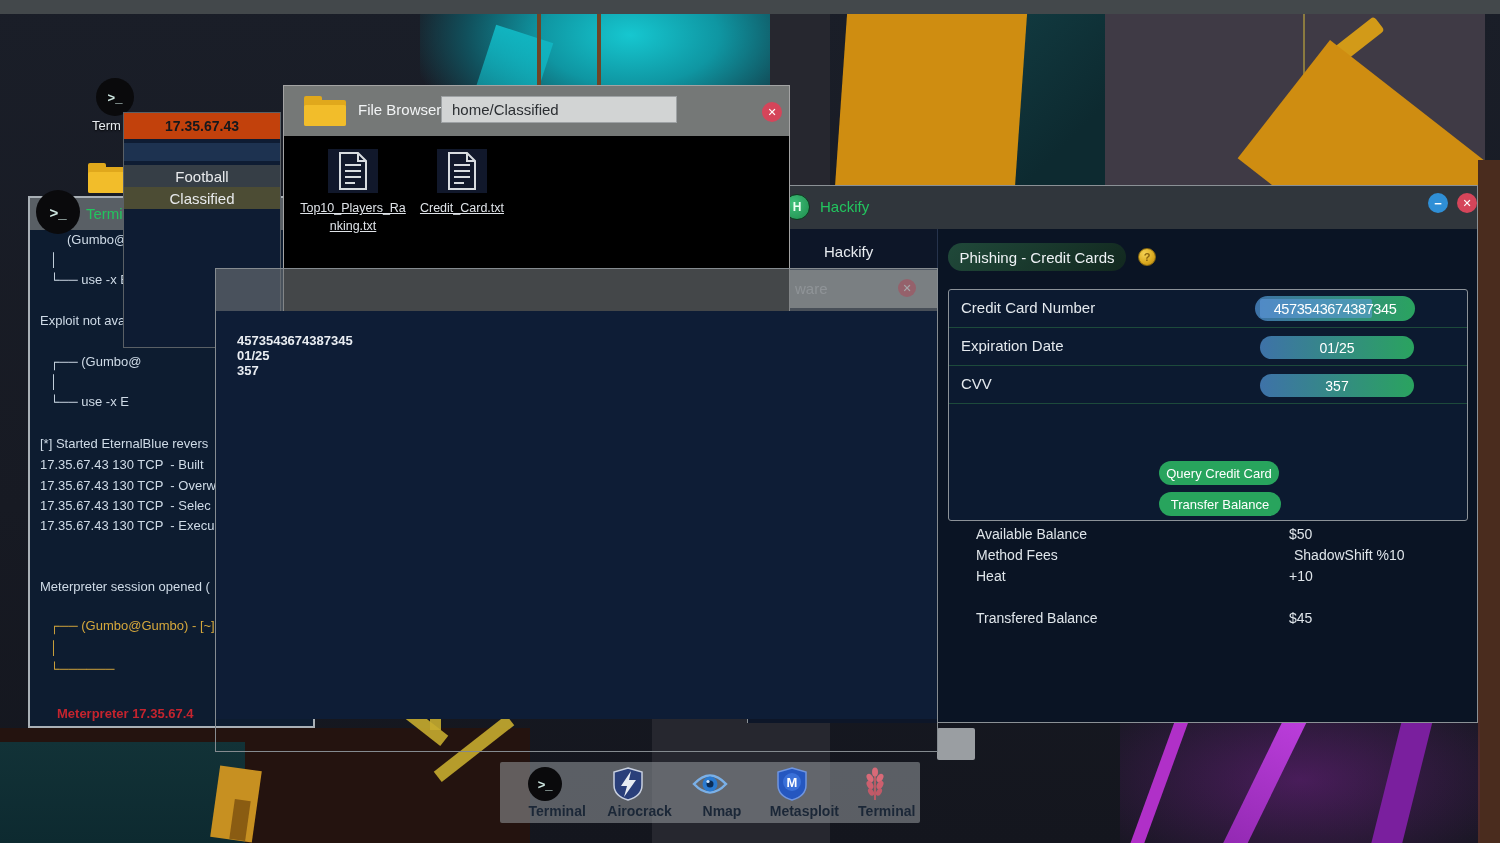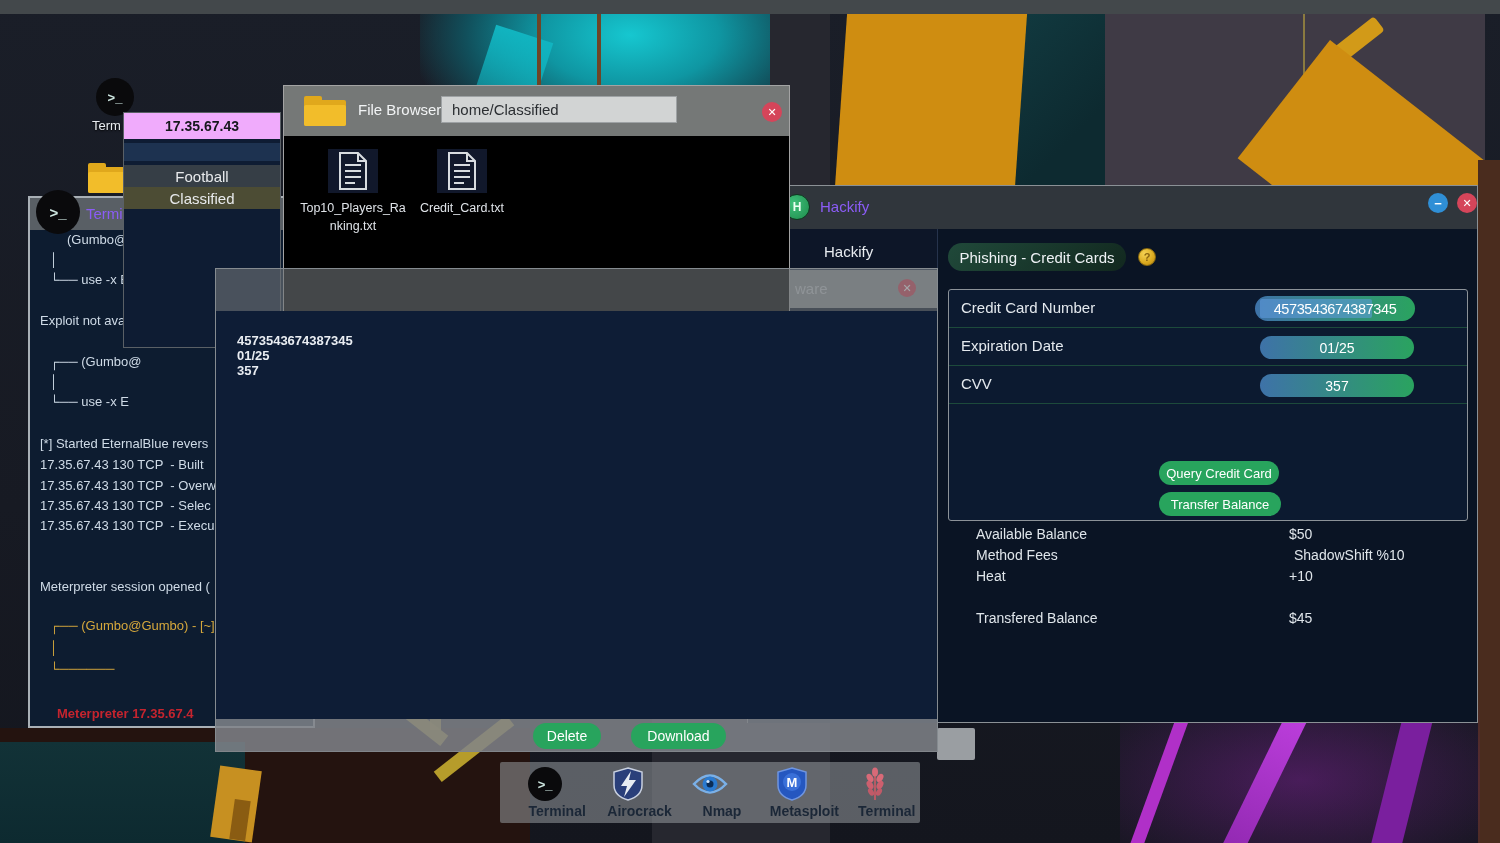--- a/index.html
+++ b/index.html
@@ -42,37 +42,37 @@
   .desk-icon{z-index:6;}
   #desk-term-circle{left:96px;top:78px;width:38px;height:38px;border-radius:50%;background:#0a0a0c;color:#cfe8e2;font-size:13px;font-weight:700;display:flex;align-items:center;justify-content:center;}
   #desk-term-label{left:92px;top:118px;width:60px;color:#e8ecf0;font-size:13px;text-shadow:0 1px 2px #000;}
   .folder-ico{width:42px;height:30px;position:relative;}
   .folder-ico .back{position:absolute;left:0;top:4px;width:42px;height:26px;background:#e0a81c;border-radius:2px;}
   .folder-ico .tab{position:absolute;left:0;top:0;width:18px;height:8px;background:#e0a81c;border-radius:2px 2px 0 0;}
   .folder-ico .front{position:absolute;left:0;top:9px;width:42px;height:21px;background:#f2bd2a;border-radius:2px;}
   #desk-folder{left:88px;top:163px;}
 
   
-  .titlebar-text{color:#8b5cf6;font-size:15px;}
+  .titlebar-text{color:#22c55e;font-size:15px;}
   .btn-close{width:20px;height:20px;border-radius:50%;background:#d5455a;color:#fff;font-size:11px;font-weight:700;display:flex;align-items:center;justify-content:center;border:none;}
   .btn-min{width:20px;height:20px;border-radius:50%;background:#2f8fd6;color:#fff;font-size:13px;font-weight:700;display:flex;align-items:center;justify-content:center;border:none;}
   .green-pill-btn{background:#28a45d;color:#fff;border:none;border-radius:13px;font-size:13px;display:flex;align-items:center;justify-content:center;}
 
   
   #terminal-win{left:28px;top:196px;width:287px;height:532px;z-index:10;border:2px solid #a9b0b6;background:#0d1c30;}
   #terminal-title{left:0;top:0;width:100%;height:32px;background:rgba(100,105,108,.88);}
   #terminal-title-text{left:56px;top:7px;}
   #terminal-icon{left:6px;top:-8px;width:44px;height:44px;border-radius:50%;background:#0a0a0c;color:#cfe8e2;font-size:15px;font-weight:700;display:flex;align-items:center;justify-content:center;}
   .tline{position:absolute;color:#cfdbe7;font-size:13px;white-space:pre;}
   .tline.gold{color:#d6a83c;}
   .tline.red{color:#c5242e;font-weight:600;}
 
   
   #chooser-win{left:123px;top:112px;width:158px;height:236px;z-index:20;background:#0e1c33;border:1px solid #5a6066;}
-  #chooser-title{left:0;top:0;width:100%;height:26px;background:#f0abfc;display:flex;align-items:center;justify-content:center;color:#15181c;font-size:14px;font-weight:600;}
+  #chooser-title{left:0;top:0;width:100%;height:26px;background:#c2410c;display:flex;align-items:center;justify-content:center;color:#15181c;font-size:14px;font-weight:600;}
   .chooser-row{position:absolute;left:0;width:100%;display:flex;align-items:center;justify-content:center;color:#e8eaec;font-size:15px;}
   #chooser-row-blank{top:30px;height:18px;background:#1d3250;}
   #chooser-row-football{top:52px;height:22px;background:#363e46;}
   #chooser-row-classified{top:74px;height:22px;background:#4c4c34;}
 
   
   #upload-panel{left:128px;top:346px;width:160px;height:74px;z-index:25;background:#0e1c33;border:1px solid #9aa0a4;overflow:hidden;}
   #upload-title{left:45px;top:5px;color:#e8ecf0;font-size:14px;white-space:nowrap;}
   .upload-bracket{position:absolute;background:#cfdbe7;}
   #upload-br-v{left:10px;top:30px;width:1px;height:34px;}
@@ -120,21 +120,21 @@
   #gray-frag{left:937px;top:728px;width:38px;height:32px;background:#9a9ea2;z-index:28;border-radius:2px;}
 
   
   #fb-win{left:283px;top:85px;width:507px;height:435px;z-index:50;border:1px solid #a3a3a3;background:#000000;}
   #fb-title{left:0;top:0;width:100%;height:50px;background:rgba(138,141,140,.85);}
   #fb-folder{left:20px;top:10px;}
   #fb-title-text{left:74px;top:15px;color:#f2f4f5;font-size:15px;}
   #fb-address{left:157px;top:10px;width:236px;height:27px;background:#d2d4d4;border:1px solid #9ea2a4;color:#2b2e32;font-size:15px;padding:3px 10px;}
   #fb-close{left:478px;top:16px;}
   .file-tile-bg{position:absolute;width:50px;height:44px;background:#11182b;}
-  .file-label{position:absolute;width:108px;text-align:center;color:#dfe3e8;font-size:12.5px;line-height:18px;word-break:break-all;}
+  .file-label{position:absolute;width:108px;text-align:center;color:#dfe3e8;font-size:12.5px;line-height:18px;word-break:break-all;text-decoration:underline;}
   #ft1-bg{left:44px;top:63px;} #ft2-bg{left:153px;top:63px;}
   #ft1-label{left:15px;top:113px;} #ft2-label{left:124px;top:113px;}
   .doc-svg{position:absolute;width:34px;height:40px;}
   #ft1-ico{left:52px;top:65px;} #ft2-ico{left:161px;top:65px;}
 
   
   #tv-win{left:215px;top:268px;width:723px;height:484px;z-index:60;border:1px solid #858b90;}
   #tv-title{left:0;top:0;width:100%;height:42px;background:rgba(110,114,118,.62);}
   #tv-body{left:0;top:42px;width:100%;height:408px;background:#0e1d36;}
   .tv-line{position:absolute;left:21px;color:#e9edf2;font-size:13px;font-weight:600;}
@@ -312,24 +312,20 @@
     <div class="file-label" id="ft2-label">Credit_Card.txt</div>
   </div>
 
   <div class="abs" id="tv-win">
     <div class="abs" id="tv-title"></div>
     <div class="abs" id="tv-body">
       <div class="tv-line" style="top:22px;">4573543674387345</div>
       <div class="tv-line" style="top:37px;">01/25</div>
       <div class="tv-line" style="top:52px;">357</div>
     </div>
-    <div class="abs" id="tv-bottom">
-      <button class="green-pill-btn" id="tv-delete" style="font-size:14px;">Delete</button>
-      <button class="green-pill-btn" id="tv-download" style="font-size:14px;">Download</button>
-    </div>
   </div>
 
   <div class="abs" id="taskbar">
     <div class="tb-item">
       <div class="tb-ico">
           <div id="tb-term-circle">&gt;_</div>
         </div>
       <div class="tb-label">Terminal</div>
     </div>
     <div class="tb-item">

